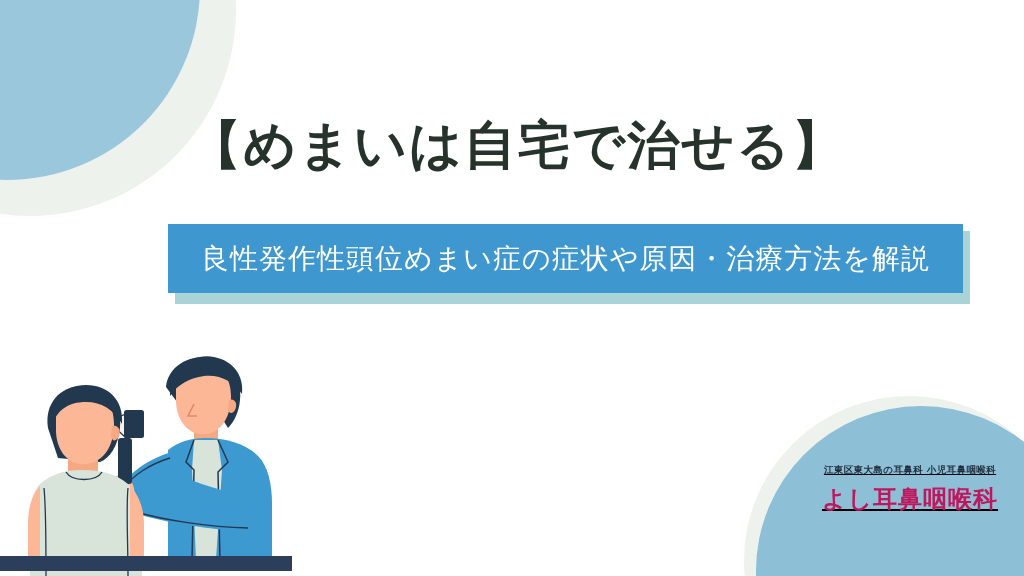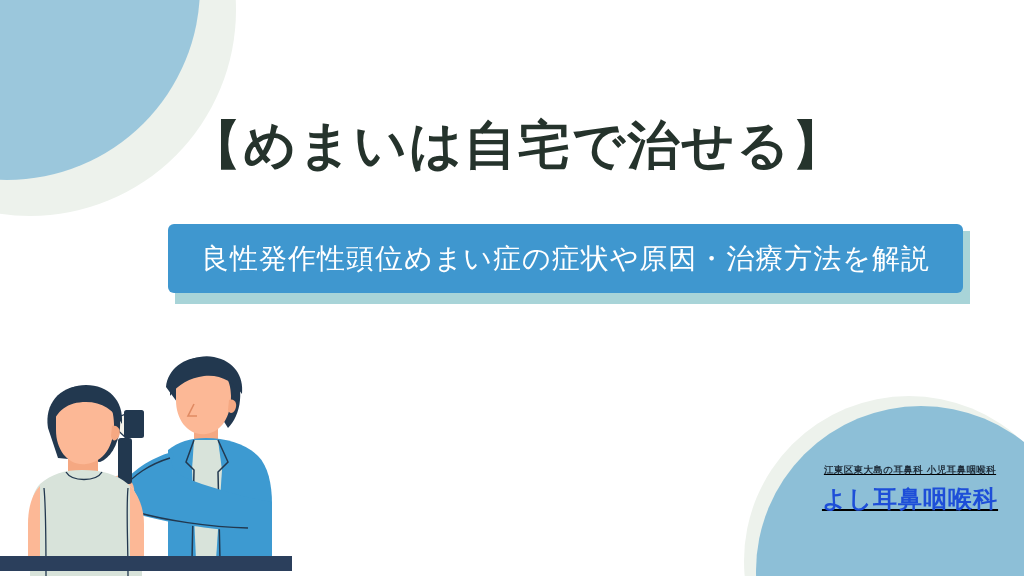--- a/index.html
+++ b/index.html
@@ -29,31 +29,31 @@
 
   
   #banner-wrap { position:absolute; left:168px; top:224px; width:802px; height:80px; }
   #banner-shadow {
     position:absolute; left:7px; top:7px; width:795px; height:73px;
     background:#a8d4d8;
   }
   #banner {
     position:absolute; left:0; top:0; width:795px; height:69px;
     background:#3f97cf;
-    display:flex; align-items:center; justify-content:center;border-radius:6px;
+    display:flex; align-items:center; justify-content:center;
   }
   #subtitle {
     color:#ffffff; font-size:28px; font-weight:500; letter-spacing:1px;
     white-space:nowrap;
   }
 
   
   #logo { position:absolute; left:796px; top:464px; width:228px; text-align:center;text-decoration:underline; }
   #logo-tagline { font-size:9.5px; font-weight:700; color:#1f2d3a; letter-spacing:.4px; white-space:nowrap; }
-  #logo-name { margin-top:6px; font-size:24px; font-weight:700; color:#1d4ed8; letter-spacing:1px; white-space:nowrap; }
+  #logo-name { margin-top:6px; font-size:24px; font-weight:700; color:#be185d; letter-spacing:1px; white-space:nowrap; }
 
   
   #illus { position:absolute; left:18px; top:352px; width:268px; height:224px; }
   #illus svg { display:block; width:268px; height:224px; }
 
   
   #desk { position:absolute; left:0px; top:556px; width:292px; height:15px; background:#2b3f5c; }
 </style>
 </head>
 <body>

